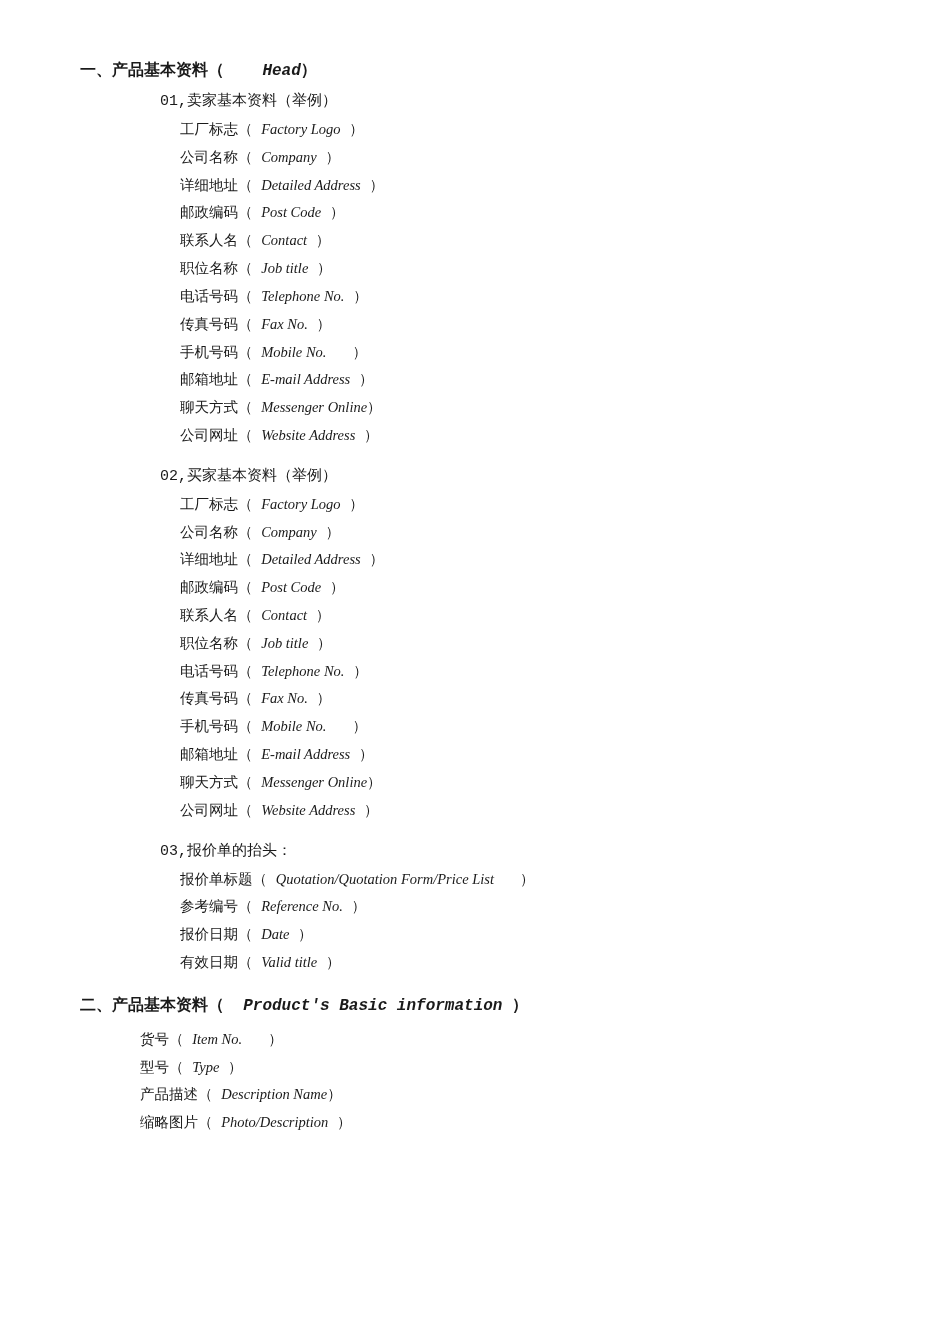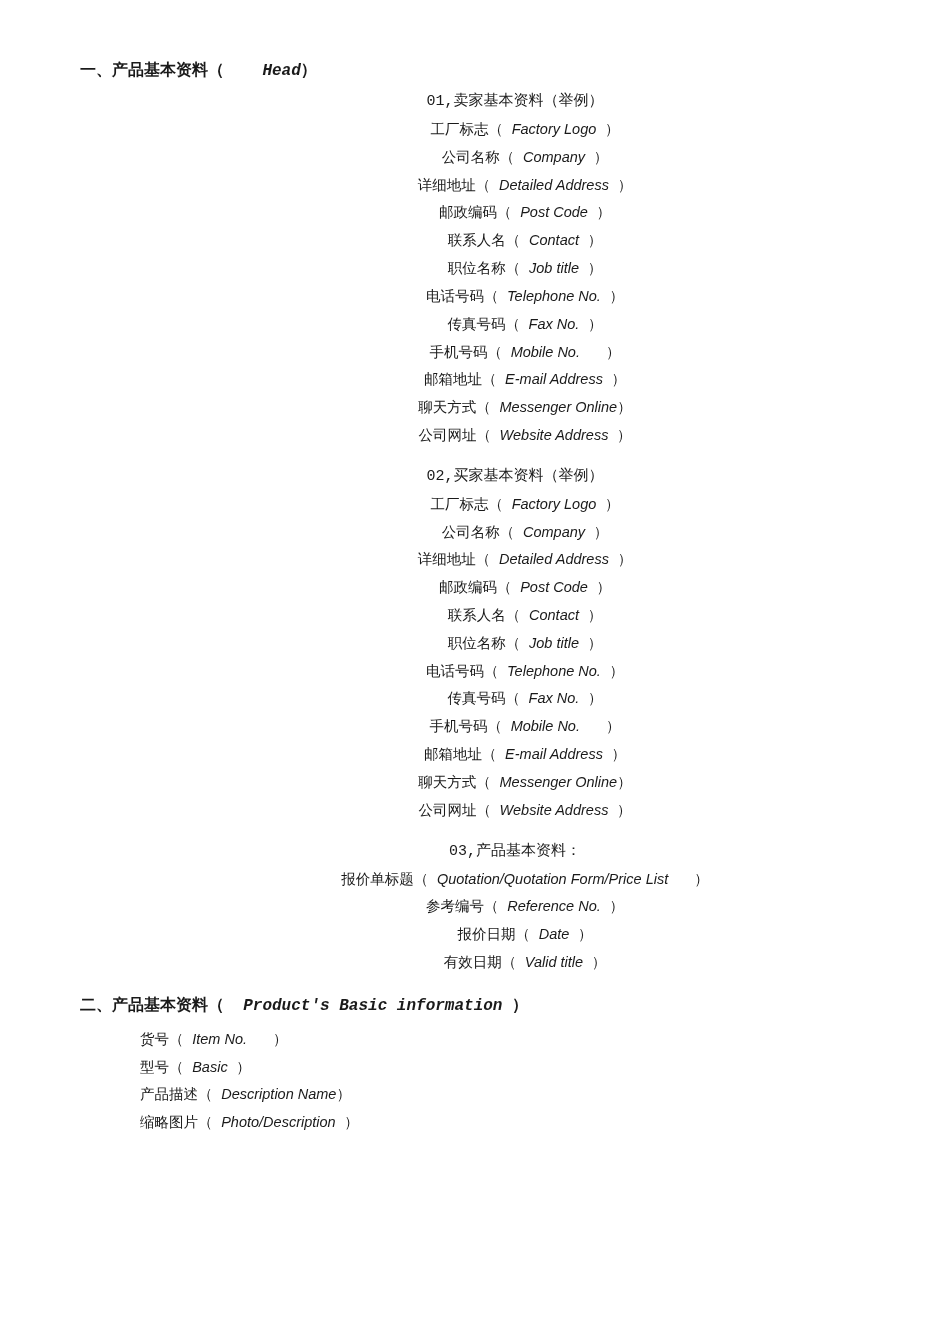--- a/index.html
+++ b/index.html
@@ -26,40 +26,39 @@
     }
 
     .section-title .english {
       font-style: italic;
       font-weight: bold;
     }
 
     .subsection {
       margin-left: 40px;
       margin-bottom: 6px;
-      text-align: center;
     }
 
     .subsection-title {
       margin-bottom: 6px;
       font-size: 15px;
     }
 
     .field-list {
       margin-left: 60px;
     }
 
     .field-item {
       line-height: 1.85;
       font-size: 14.5px;
     }
 
     .field-item .english {
       font-style: italic;
-      font-family: Liberation Sans, sans-serif;
+      font-family: Liberation Serif, serif;
       margin-top: 40px;
     }
 
     .section-gap {
       margin-bottom: 18px;
     }
 
     .sub-gap {
       margin-bottom: 14px;
     }
@@ -117,36 +116,36 @@
         <div class="field-item">传真号码（ <span class="english">Fax No.</span> ）</div>
         <div class="field-item">手机号码（ <span class="english">Mobile No.</span> &nbsp; ）</div>
         <div class="field-item">邮箱地址（ <span class="english">E-mail Address</span> ）</div>
         <div class="field-item">聊天方式（ <span class="english">Messenger Online</span>）</div>
         <div class="field-item">公司网址（ <span class="english">Website Address</span> ）</div>
       </div>
     </div>
 
     <div class="subsection sub-gap" style="margin-top:16px;">
       <div class="subsection-title indent-1">
-        <span>03,产品基本资料：</span>
+        <span>03,报价单的抬头：</span>
       </div>
       <div class="field-list">
         <div class="field-item">报价单标题（ <span class="english">Quotation/Quotation Form/Price List</span> &nbsp; ）</div>
         <div class="field-item">参考编号（ <span class="english">Reference No.</span> ）</div>
         <div class="field-item">报价日期（ <span class="english">Date</span> ）</div>
         <div class="field-item">有效日期（ <span class="english">Valid title</span> ）</div>
       </div>
     </div>
   </div>
 
   <div class="section-two" style="margin-top:18px;">
     <div class="section-title">
       <span>二、产品基本资料（</span><span class="english">&nbsp;&nbsp;Product's Basic information</span><span> ）</span>
     </div>
     <div style="margin-left: 60px;">
       <div class="field-item">货号（ <span class="english">Item No.</span> &nbsp; ）</div>
-      <div class="field-item">型号（ <span class="english">Basic</span> ）</div>
+      <div class="field-item">型号（ <span class="english">Type</span> ）</div>
       <div class="field-item">产品描述（ <span class="english">Description Name</span>）</div>
       <div class="field-item">缩略图片（ <span class="english">Photo/Description</span> ）</div>
     </div>
   </div>
 
 </div>
 
 </body></html>

